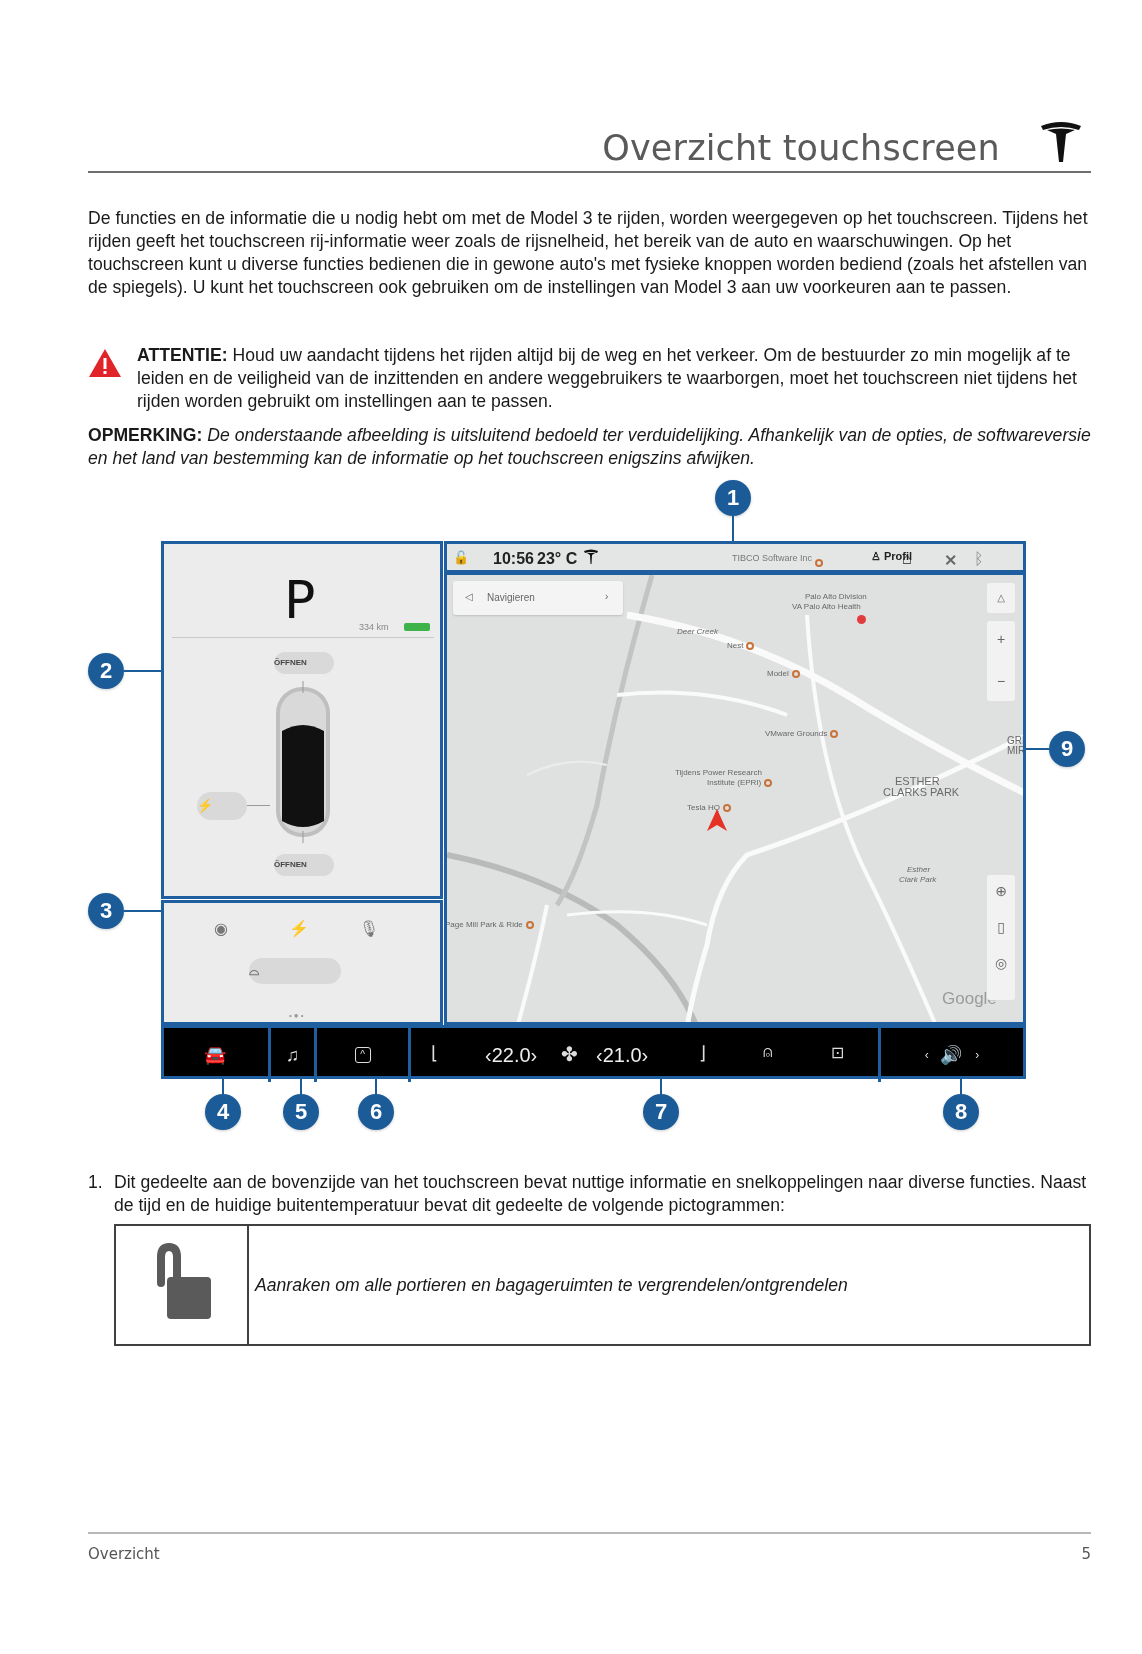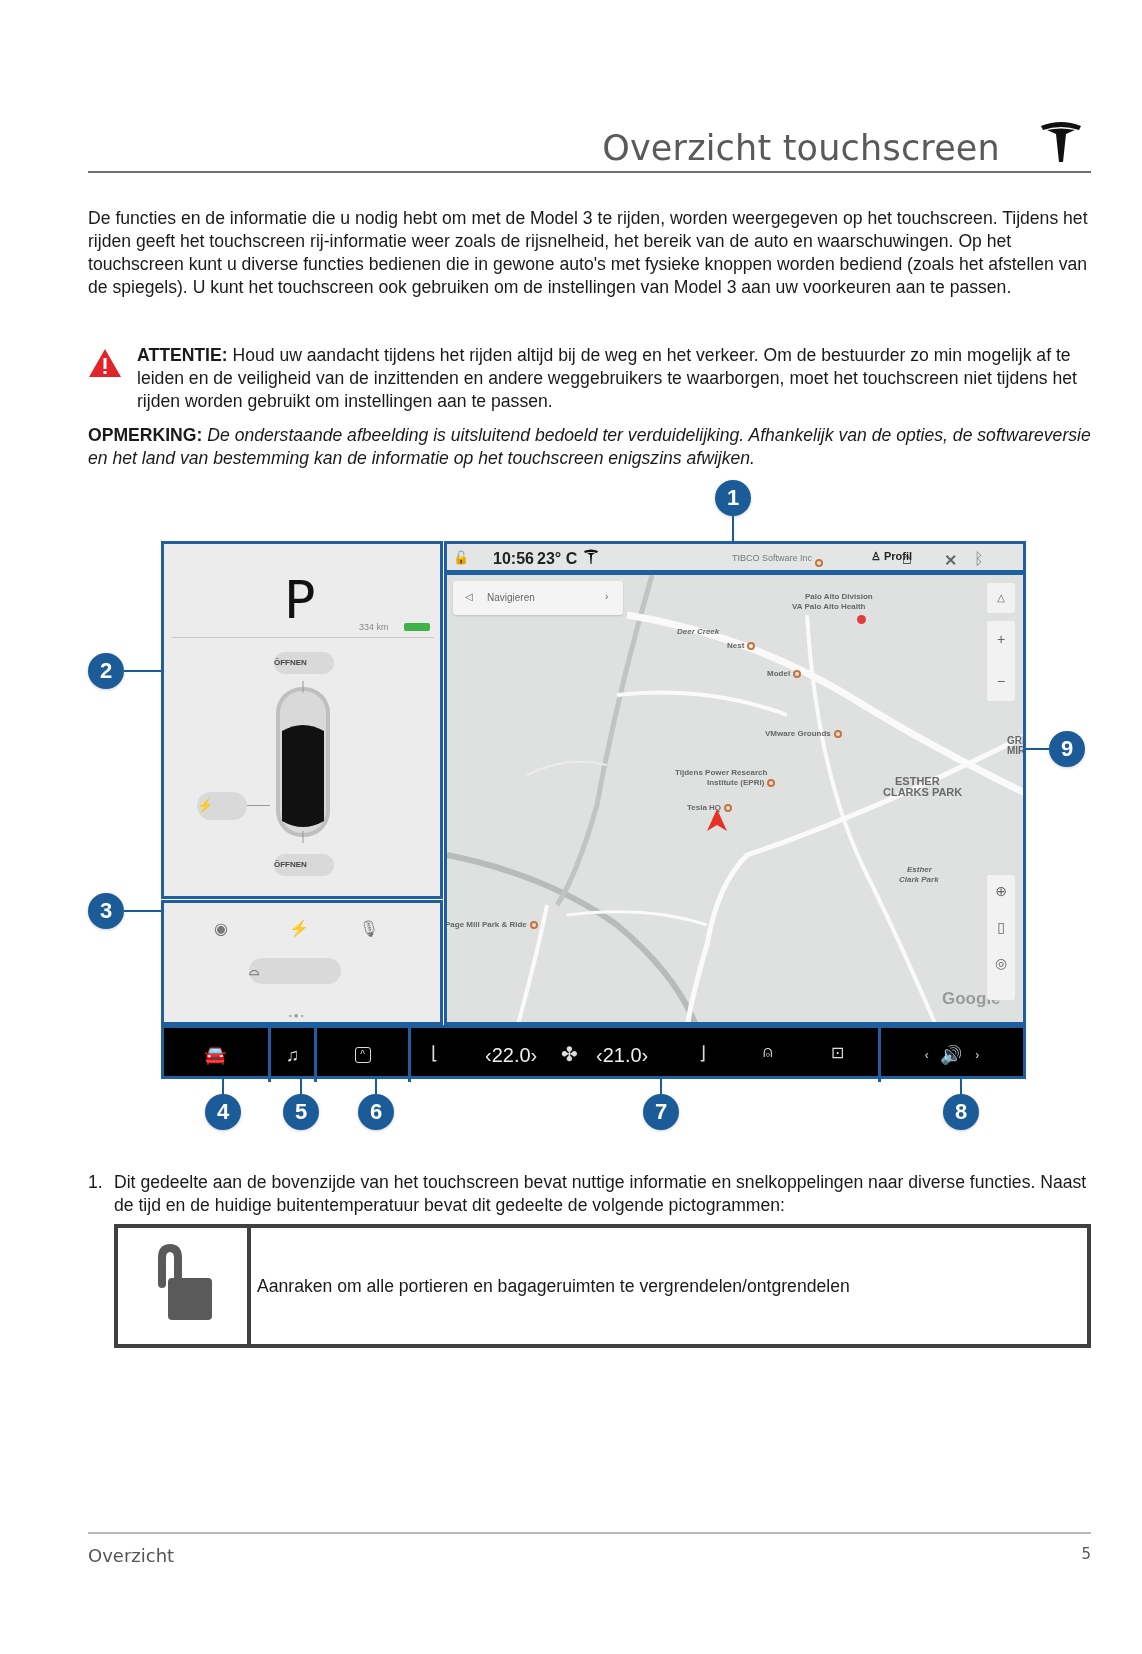--- a/index.html
+++ b/index.html
@@ -32,44 +32,44 @@
   .range { position: absolute; left: 195px; top: 78px; font-size: 9px; color: #888; }
   .batt { position: absolute; left: 240px; top: 79px; width: 26px; height: 8px; background: #3db34a; border-radius: 2px; }
   .divider { position: absolute; left: 8px; top: 93px; width: 262px; height: 1px; background: #c8c8c8; }
   .pill { position: absolute; background: #d9d9d9; border-radius: 14px; font-size: 8px; color: #444; text-align: left; font-weight: bold; }
   .car { position: absolute; left: 106px; top: 137px; width: 66px; height: 162px; }
 
   .left2-icons { position: absolute; top: 16px; font-size: 16px; color: #777; }
   .dots { position: absolute; left: 125px; top: 108px; font-size: 8px; color: #999; letter-spacing: 2px; }
 
   .topbar span { position: absolute; top: 6px; font-size: 16px; color: #222; font-weight: bold; }
-  .poi { position: absolute; font-size: 8px; color: #666; white-space: nowrap; font-weight: bold; }
+  .poi { position: absolute; font-size: 8px; color: #666; white-space: nowrap; }
   .poi-dot { display: inline-block; width: 8px; height: 8px; border: 2px solid #c8733a; border-radius: 50%; margin-left: 3px; vertical-align: middle; }
   .nav-box { position: absolute; left: 6px; top: 6px; width: 170px; height: 34px; background: #f4f4f4; border-radius: 3px; box-shadow: 0 1px 2px rgba(0,0,0,0.15); font-size: 10px; color: #666; }
   .mapctl { position: absolute; background: #f2f2f2; border-radius: 3px; text-align: center; color: #666; }
 
   .bb-item { position: absolute; top: 0; height: 54px; border-right: 3px solid #1f5fa0; color: #ddd; display: flex; align-items: center; justify-content: center; font-size: 18px; }
   .temp { position: absolute; top: 16px; font-size: 20px; color: #eee; }
 
   .callout { position: absolute; width: 36px; height: 36px; border-radius: 50%; background: #1b5b97; color: #fff; font-weight: bold; font-size: 22px; text-align: center; line-height: 36px; box-shadow: 0 1px 3px rgba(0,0,0,0.2); }
   .cline { position: absolute; background: #1b5b97; }
 
   
   .list-item { position: absolute; left: 88px; top: 1171px; width: 1010px; font-size: 17.6px; line-height: 23px; }
   .list-item .num { position: absolute; left: 0; top: 0; }
   .list-item .txt { position: absolute; left: 26px; top: 0; width: 980px; }
   .icon-table { position: absolute; left: 114px; top: 1224px; width: 977px; border-collapse: collapse; }
-  .icon-table td { border: 4px solid #404040; vertical-align: middle; }
+  .icon-table td { border: 2px solid #404040; vertical-align: middle; font-style: italic; }
   .icon-table td.ic { width: 133px; height: 120px; text-align: center; }
   .icon-table td.desc { padding-left: 6px; font-size: 17.6px; }
   .link { color: #1f3f8f; }
 
   
   .footer-rule { position: absolute; left: 88px; top: 1532px; width: 1003px; height: 2px; background: #b8b8b8; }
-  .footer-left { position: absolute; left: 88px; top: 1545px; font-size: 18px; color: #555; font-family: "DejaVu Sans", sans-serif; }
+  .footer-left { position: absolute; left: 88px; top: 1545px; font-size: 15px; color: #555; font-family: "DejaVu Sans", sans-serif; }
   .footer-right { position: absolute; left: 1070px; top: 1545px; width: 21px; text-align: right; font-size: 15px; color: #555; font-family: "DejaVu Sans", sans-serif; }
 </style>
 </head>
 <body>
 
 <div class="page-title">Overzicht touchscreen</div>
 <svg class="header-logo" viewBox="0 0 48 48">
   <path d="M4 8 Q24 0 44 8 L42 12 Q24 6 6 12 Z" fill="#111"></path>
   <path d="M10 12 Q24 9 38 12 L29 16 L26 44 L22 44 L19 16 Z" fill="#111"></path>
 </svg>

